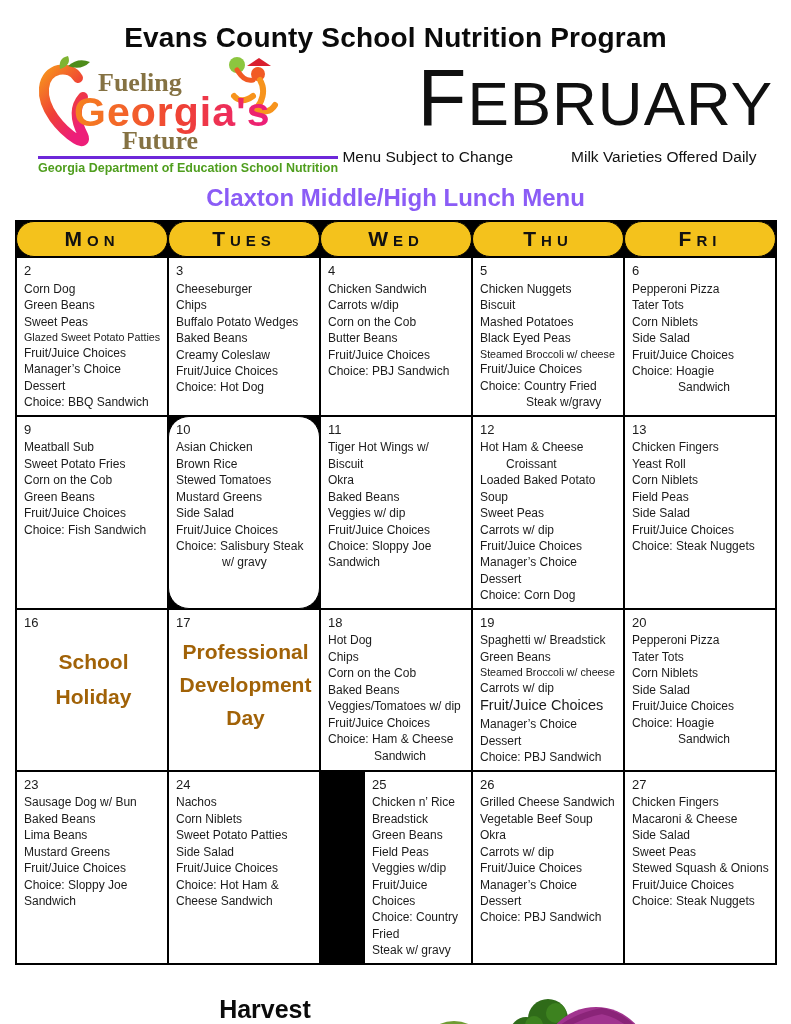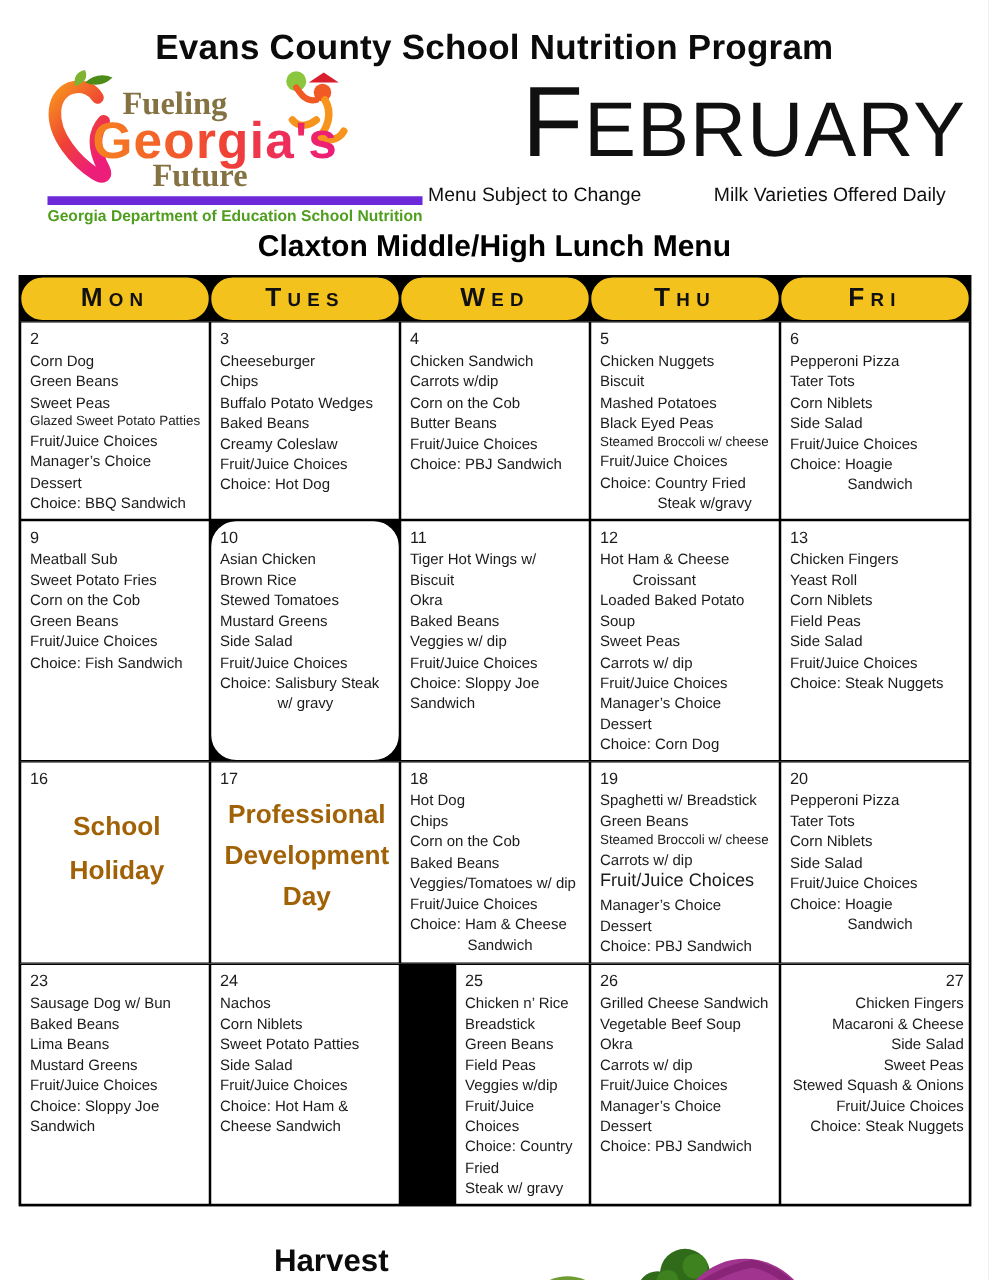--- a/index.html
+++ b/index.html
@@ -12,35 +12,35 @@
 
   
   .main-title {
     margin-top:22px; text-align:center;
     font-size:28px; font-weight:700; letter-spacing:0.2px; color:#0b0b0b;
   }
   .header-row { display:flex; margin:2px 18px 0 34px; height:118px; }
   .logo-block { width:292px; position:relative; }
   .logo-caption {
     display:inline-block; margin:0 0 0 4px; padding-top:2px;
-    border-top:7px solid #6d28d9;
+    border-top:3px solid #6d28d9;
     font-size:12.5px; font-weight:700; color:#4f9e1e; white-space:nowrap;
   }
   .month-block { flex:1; text-align:right; padding-top:2px; }
   .month { line-height:1; color:#101010; font-weight:400; letter-spacing:1px; white-space:nowrap; }
   .month .cap  { font-size:80px; }
   .month .rest { font-size:62px; }
   .month-notes {
     display:flex; justify-content:center; gap:58px; margin-top:10px;
     font-size:15.5px; color:#101010;
   }
 
   .menu-title {
     text-align:center; margin:10px 0 8px;
-    font-size:24px; font-weight:700; color:#000000;
+    font-size:24px; font-weight:700; color:#8b5cf6;
   }
 
   
   .cal {
     margin:0 14px 0 15px;
     display:grid; grid-template-columns:repeat(5,1fr);
     border:1px solid #000; background:#000;
   }
   .cal > div { border:1px solid #000; background:#fff; }
   .hcell {
@@ -309,21 +309,21 @@
       <div class="cell" style="min-height: 163px;">
         <div class="date">26</div>
         <div class="ln">Grilled Cheese  Sandwich</div>
         <div class="ln">Vegetable Beef Soup</div>
         <div class="ln">Okra</div>
         <div class="ln">Carrots w/ dip</div>
         <div class="ln">Fruit/Juice Choices</div>
         <div class="ln">Manager’s Choice Dessert</div>
         <div class="ln">Choice: PBJ  Sandwich</div>
       </div>
-      <div class="cell" style="min-height: 163px; text-align: right;">
+      <div class="cell" style="min-height: 163px;">
         <div class="date">27</div>
         <div class="ln">Chicken Fingers</div>
         <div class="ln">Macaroni &amp; Cheese</div>
         <div class="ln">Side Salad</div>
         <div class="ln">Sweet Peas</div>
         <div class="ln">Stewed Squash &amp; Onions</div>
         <div class="ln">Fruit/Juice Choices</div>
         <div class="ln">Choice: Steak Nuggets</div>
       </div>
     </div>

